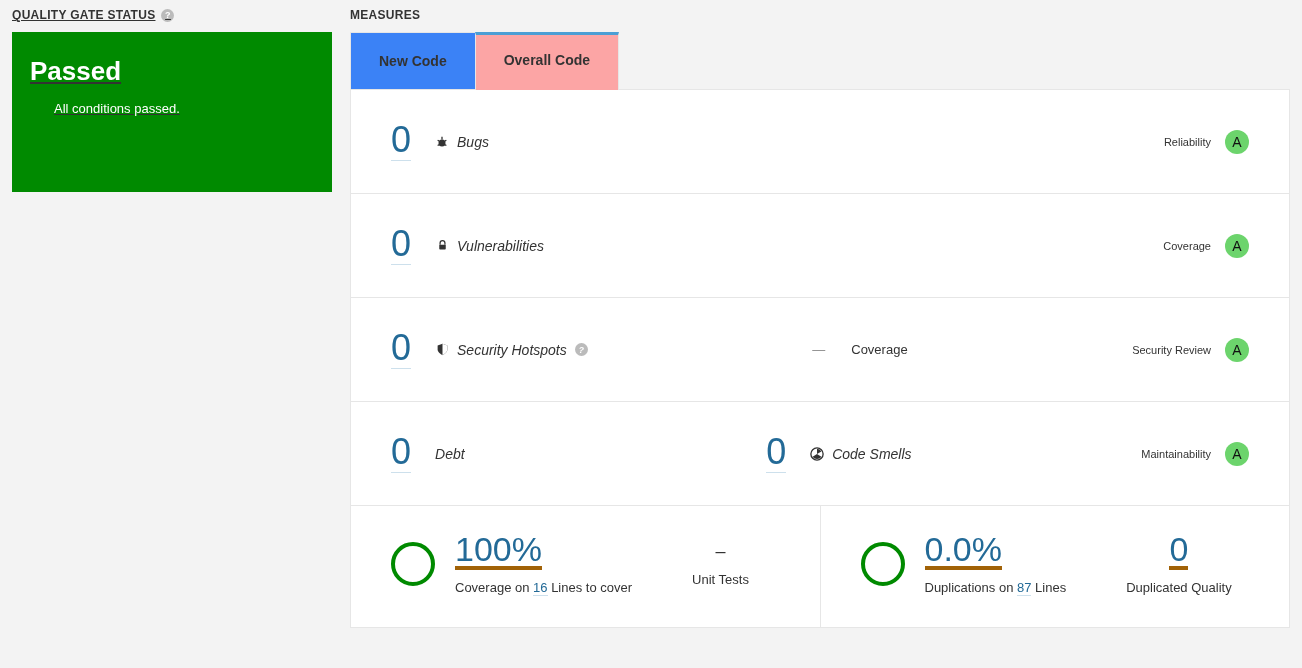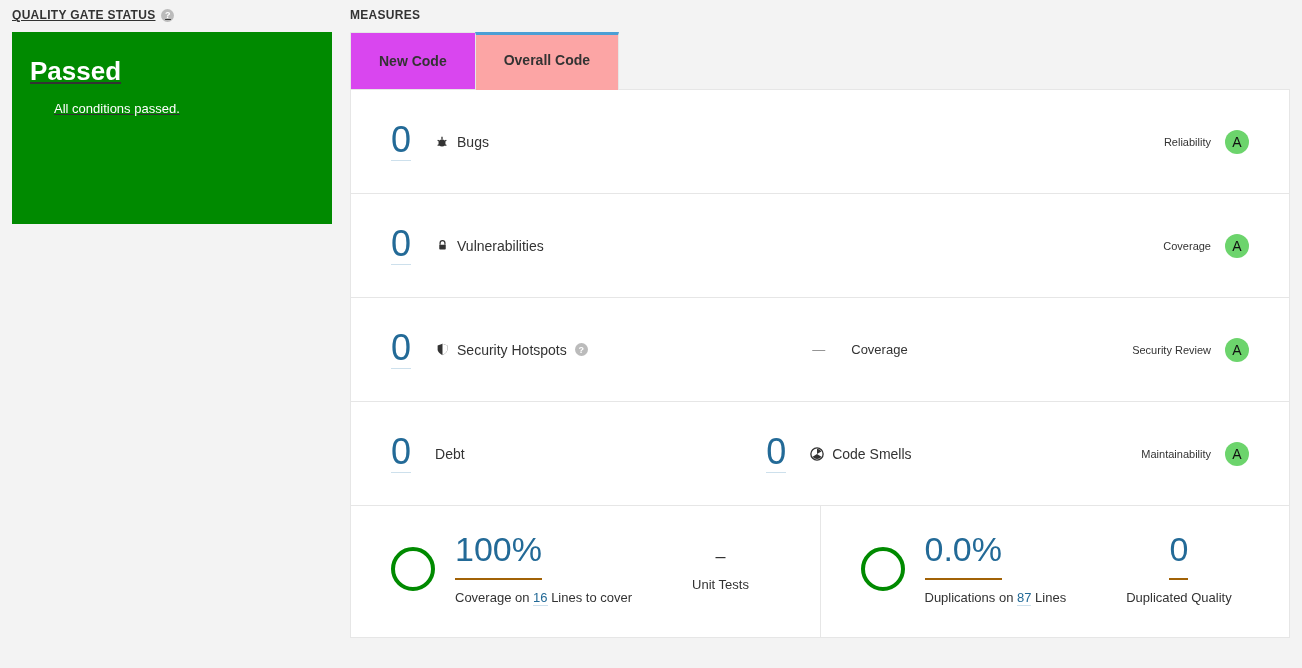--- a/index.html
+++ b/index.html
@@ -34,32 +34,32 @@
     font-size: 9px;
     font-weight: 700;
     align-items: center;
     justify-content: center;
     cursor: default;
   }
   .qg-card {
     background: #008a00;
     color: #fff;
     padding: 18px 18px 32px 18px;
-    height: 192px;
+    height: 160px;
   }
   .qg-title { font-size: 26px; font-weight: 700; margin: 6px 0 14px 0; }
   .qg-sub { font-size: 13px; margin-left: 24px; }
   .tabs { display: flex; border-bottom: 1px solid #e6e6e6; }
   .tab {
     padding: 20px 28px;
     font-size: 14px;
     font-weight: 700;
     color: #333;
     cursor: pointer;
-    background: #d946ef;
+    background: #3b82f6;
   }
   .tab.active {
     background: #fca5a5;
     border-top: 3px solid #4b9fd5;
     border-left: 1px solid #e6e6e6;
     border-right: 1px solid #e6e6e6;
     margin-bottom: -1px;
     padding-top: 17px;
   }
   .tab.inactive {
@@ -73,21 +73,21 @@
   .count {
     font-size: 36px;
     color: #236a97;
     font-weight: 300;
     border-bottom: 1px solid #cde0ec;
     line-height: 1;
     padding-bottom: 2px;
     margin-right: 24px;
     cursor: pointer;
   }
-  .metric-label { font-size: 14px; color: #333; display: flex; align-items: center; gap: 8px; }
+  .metric-label { font-size: 14px; color: #333; display: flex; align-items: center; gap: 8px; font-style: italic; }
   .metric-icon { width: 14px; height: 14px; display: inline-flex; align-items: center; justify-content: center; }
   .rating-label { font-size: 11px; color: #333; margin-right: 14px; }
   .rating-badge {
     width: 24px; height: 24px; border-radius: 50%;
     background: #6cd46c;
     color: #111;
     display: inline-flex; align-items: center; justify-content: center;
     font-size: 14px; font-weight: 500;
   }
   .spacer { flex: 1; }
@@ -95,21 +95,21 @@
   .dash { color: #888; letter-spacing: 2px; }
   .row-double .half { flex: 1; display: flex; align-items: center; }
   .bottom-row { display: flex; }
   .bottom-col { flex: 1; padding: 26px 40px 32px 40px; display: flex; align-items: center; gap: 20px; }
   .bottom-col + .bottom-col { border-left: 1px solid #e6e6e6; align-items: center; }
   .ring {
     width: 44px; height: 44px; border-radius: 50%;
     border: 4px solid #008a00;
   }
   .big-metric { font-size: 34px; color: #236a97; font-weight: 300; line-height: 1; }
-  .big-metric-link { border-bottom: 2px solid #a16207; cursor: pointer; display:inline-block; padding-bottom:12px;}
+  .big-metric-link { border-bottom: 4px solid #a16207; cursor: pointer; display:inline-block; padding-bottom:0;}
   .sub-line { font-size: 13px; color: #333; margin-top: 10px; }
   .sub-link { color: #236a97; border-bottom: 1px solid #cde0ec; cursor: pointer; }
   .unit-block { text-align: center; margin-left: 40px; }
   .unit-val { font-size: 18px; color: #333; }
   svg { display: block; }
 </style>
 </head>
 <body>
 
 <div class="layout">

